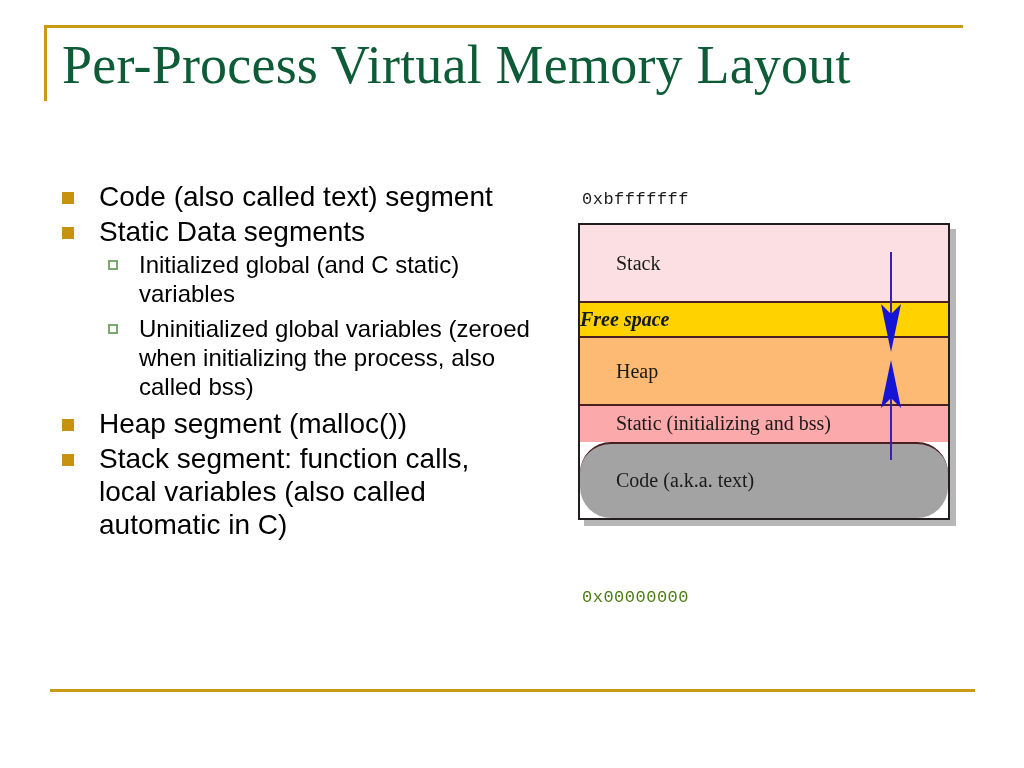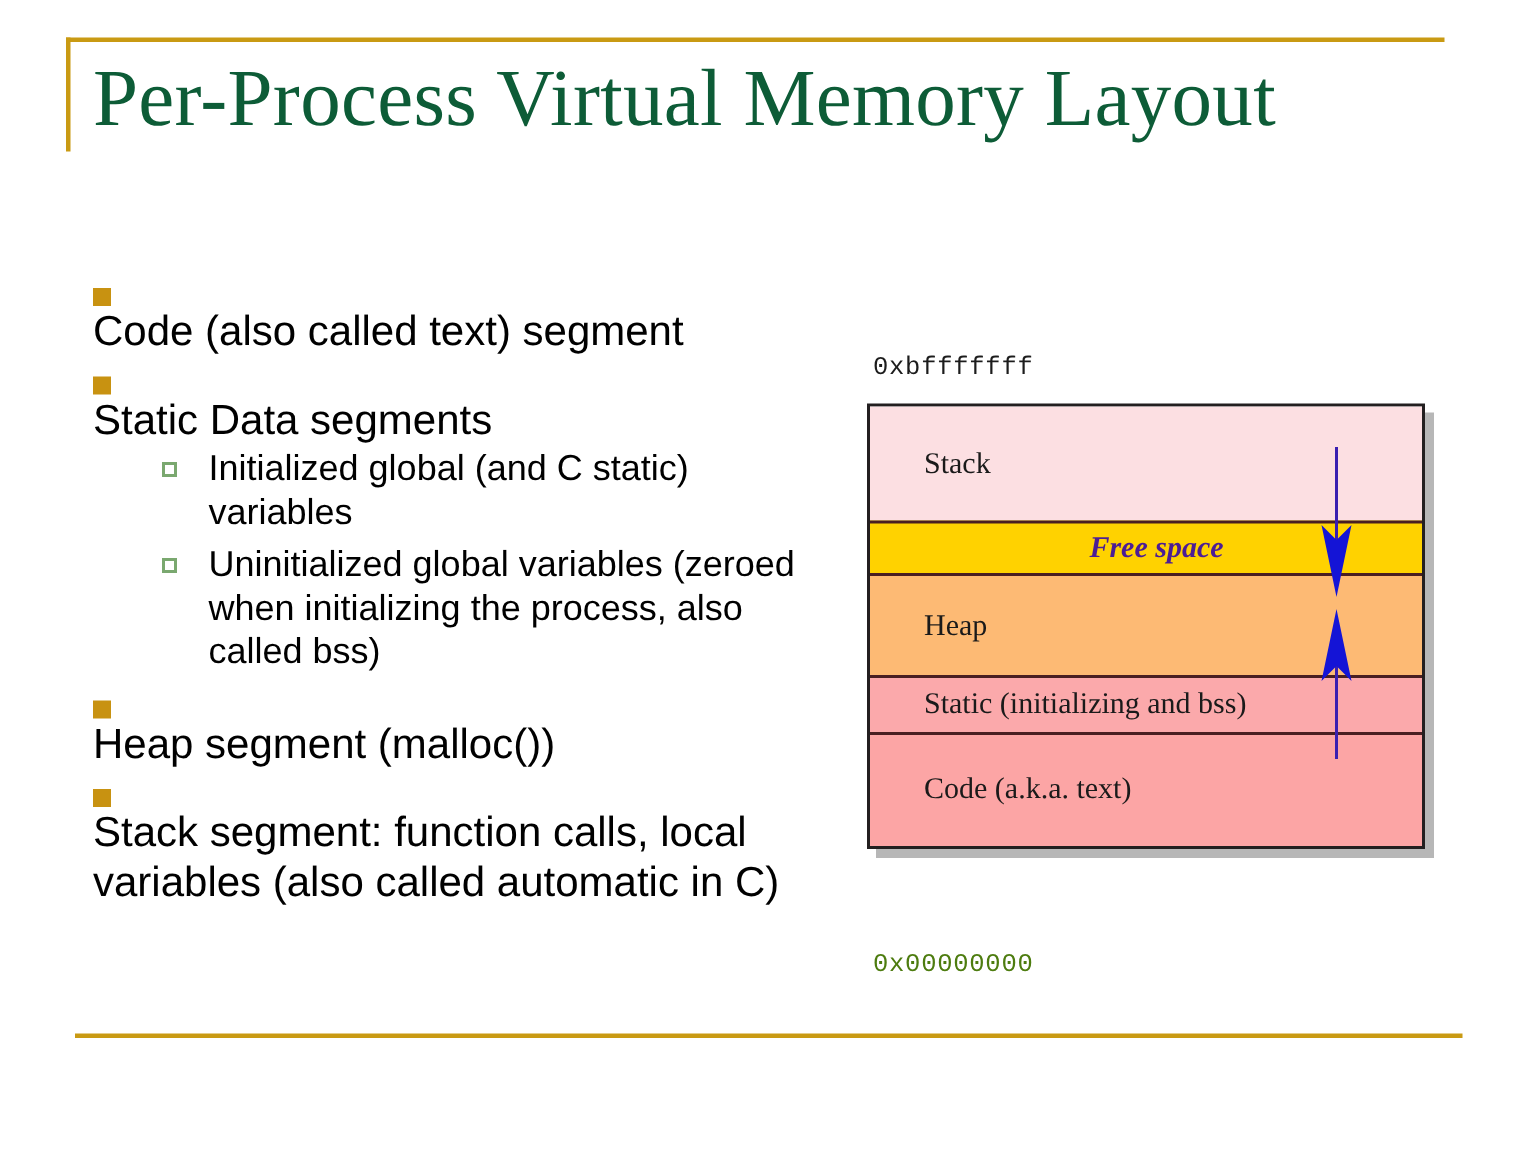--- a/index.html
+++ b/index.html
@@ -63,21 +63,20 @@
     top: 180px;
     width: 470px;
   }
   .bullet-row {
     display: flex;
     align-items: flex-start;
     margin-bottom: 2px;
   }
   .bullet-row.level-1 {
     margin-left: 0;
-    flex-direction: column;
   }
   .bullet-row.level-2 {
     margin-left: 46px;
     margin-bottom: 6px;
   }
   .marker-l1 {
     flex: 0 0 auto;
     width: 12px;
     height: 12px;
     background: #c89211;
@@ -105,21 +104,20 @@
     color: #000000;
   }
 
   
   #memory-diagram {
     position: absolute;
     left: 578px;
     top: 190px;
     width: 390px;
     height: 420px;
-    margin-top: 46px;
   }
   #addr-top {
     position: absolute;
     left: 4px;
     top: 0px;
     font-family: "Liberation Mono", "DejaVu Sans Mono", monospace;
     font-size: 17px;
     color: #1c1c1c;
     letter-spacing: 0.5px;
   }
@@ -153,26 +151,26 @@
   .mem-band + .mem-band {
     border-top: 2px solid #4a1f22;
   }
   .mem-label {
     font-family: "Liberation Serif", "DejaVu Serif", serif;
     font-size: 20px;
     color: #1a1a1a;
     padding-left: 36px;
   }
   .mem-label.centered {
-    padding-left: 14px;
+    padding-left: 0;
     width: 100%;
-    text-align: center;
+    text-align: left;
     font-style: italic;
     font-weight: bold;
-    color: #4c1d95;
+    color: #0f172a;
   }
 
   
   .arrow {
     position: absolute;
     width: 26px;
   }
   #arrow-down { left: 300px; top: 62px; height: 100px; }
   #arrow-up   { left: 300px; top: 170px; height: 100px; }
 </style>
@@ -220,21 +218,21 @@
       </div>
       <div class="mem-band" style="background: rgb(255, 210, 0); height: 12%;">
         <span class="mem-label centered">Free space</span>
       </div>
       <div class="mem-band" style="background: #fdba74; height: 23%;">
         <span class="mem-label">Heap</span>
       </div>
       <div class="mem-band" style="background: rgb(251, 169, 171); height: 13%;">
         <span class="mem-label">Static (initializing and bss)</span>
       </div>
-      <div class="mem-band" style="background: #fca5a5; height: 26%;">
+      <div class="mem-band" style="background: #a3a3a3; height: 26%; border-radius: 31px;">
         <span class="mem-label">Code (a.k.a. text)</span>
       </div>
     </div>
   <div id="addr-bottom">0x00000000</div>
 <svg class="arrow" id="arrow-down" viewBox="0 0 26 100" preserveAspectRatio="none" style="position: absolute; left: 300px; top: 62px; height: 100px;">
       <line x1="13" y1="0" x2="13" y2="62" stroke="#3a1fb0" stroke-width="2"></line>
       <path d="M13 100 L3 52 L13 62 L23 52 Z" fill="#1414d6"></path>
     </svg>
     <svg class="arrow" id="arrow-up" viewBox="0 0 26 100" preserveAspectRatio="none" style="position: absolute; left: 300px; top: 170px; height: 100px;">
       <line x1="13" y1="38" x2="13" y2="100" stroke="#3a1fb0" stroke-width="2"></line>

